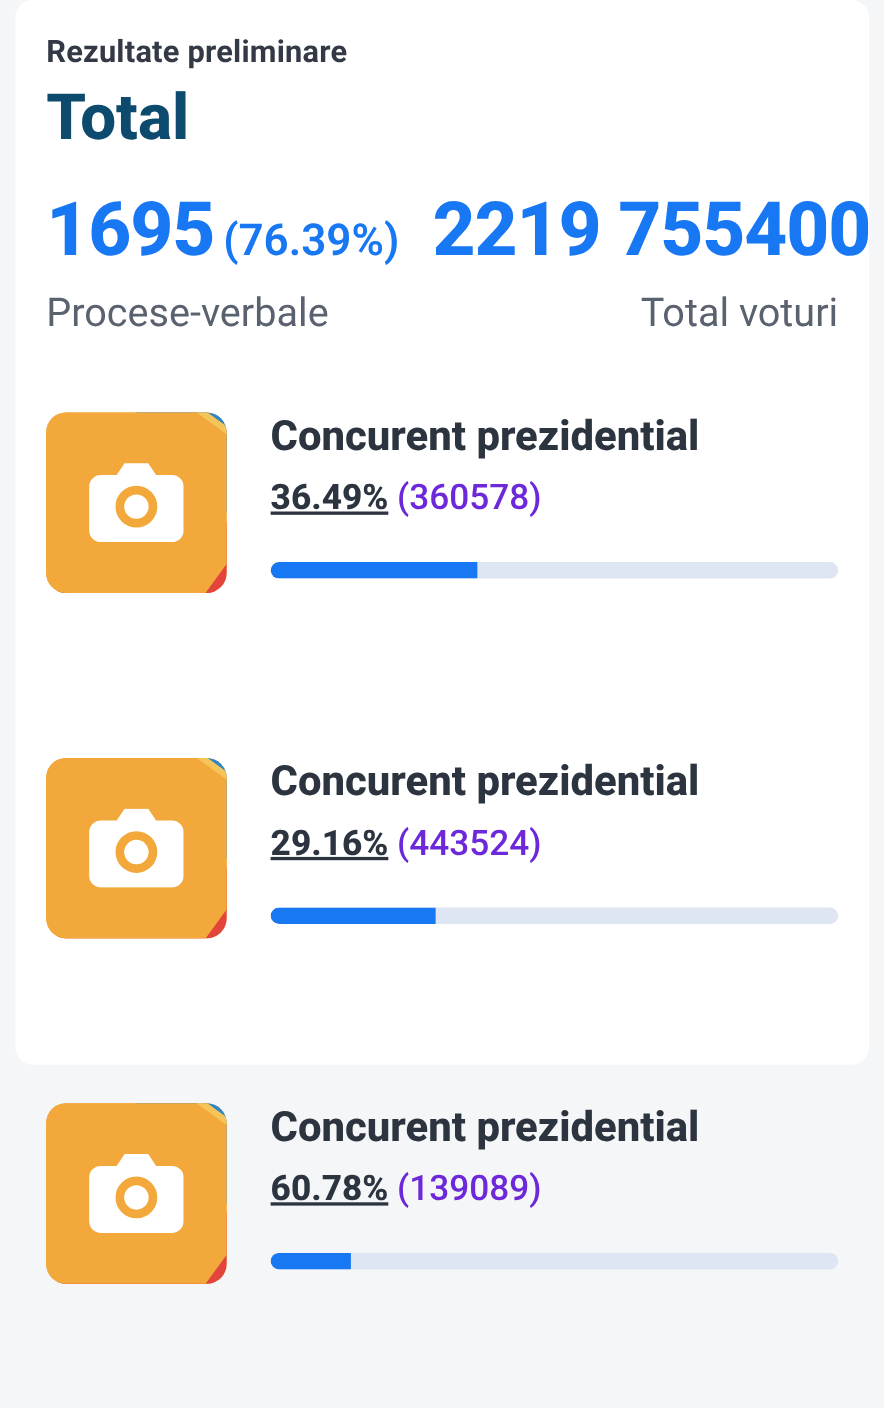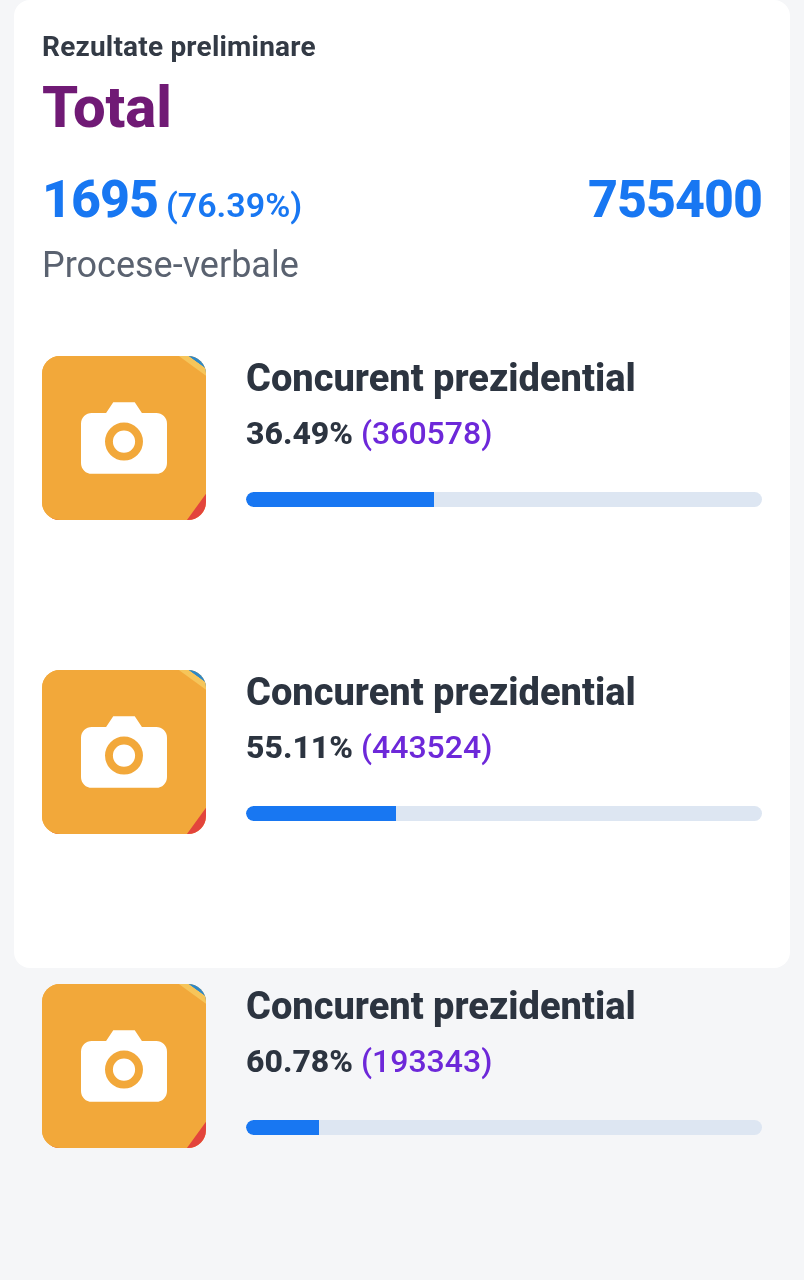--- a/index.html
+++ b/index.html
@@ -17,40 +17,40 @@
     padding: 30px 28px 40px 28px;
     height: 968px;
   }
   .subtitle {
     color: #333a45;
     font-size: 28px;
     font-weight: 700;
     letter-spacing: 0.2px;
   }
   .title {
-    color: #701a75;
+    color: #0c4a6e;
     font-size: 58px;
     font-weight: 800;
     margin-top: 10px;
   }
   .stats-row {
     display: flex;
     align-items: baseline;
     margin-top: 28px;
     gap: 8px;
   }
   .stat-blue {
     color: #1877F2;
-    font-size: 52px;
+    font-size: 68px;
     font-weight: 800;
     letter-spacing: -1px;
   }
   .stat-pct {
     color: #1877F2;
-    font-size: 34px;
+    font-size: 40px;
     font-weight: 600;
   }
   .spacer { flex: 0 0 14px; }
   .spacer-big { flex: 1; }
   .labels-row {
     display: flex;
     margin-top: 14px;
     color: #5a6270;
     font-size: 36px;
   }
@@ -113,21 +113,21 @@
     color: #2c3440;
     font-size: 38px;
     font-weight: 800;
     white-space: nowrap;
   }
   .cand-stats {
     margin-top: 14px;
     font-size: 32px;
     color: #2c3440;
   }
-  .cand-stats .pct { font-weight: 800; }
+  .cand-stats .pct { font-weight: 800; text-decoration: underline; }
   .cand-stats .votes { color: #6d28d9; font-weight: 500; }
   .progress {
     margin-top: 40px;
     width: 100%;
     height: 15px;
     background: #dde6f2;
     border-radius: 10px;
     overflow: hidden;
   }
   .progress-fill {
@@ -141,26 +141,28 @@
 
 <div class="card">
 
   <div class="subtitle">Rezultate preliminare</div>
   <div class="title">Total</div>
 
   <div class="stats-row">
     <span class="stat-blue">1695</span>
     <span class="stat-pct">(76.39%)</span>
     <span class="spacer"></span>
+    <span class="stat-blue">2219</span>
     <span class="spacer-big"></span>
     <span class="stat-blue">755400</span>
   </div>
 
   <div class="labels-row">
     <span>Procese-verbale</span>
+    <span class="right">Total voturi</span>
   </div>
 
   <div class="candidates">
 
     <div class="candidate">
       <div class="avatar">
         <div class="tri-blue"></div>
         <div class="tri-red"></div>
         <div class="tri-yellow"></div>
         <svg viewBox="0 0 24 20">
@@ -186,21 +188,21 @@
         <div class="tri-red"></div>
         <div class="tri-yellow"></div>
         <svg viewBox="0 0 24 20">
           <path fill="#ffffff" d="M9 0l-2 3H3a3 3 0 0 0-3 3v11a3 3 0 0 0 3 3h18a3 3 0 0 0 3-3V6a3 3 0 0 0-3-3h-4l-2-3H9z"></path>
           <circle cx="12" cy="11" r="4.2" fill="none" stroke="#f2a83a" stroke-width="2.2"></circle>
         </svg>
       </div>
       <div class="cand-info">
         <div class="cand-name">Concurent prezidential</div>
         <div class="cand-stats">
-          <span class="pct">55.11%</span>
+          <span class="pct">29.16%</span>
           <span class="votes">(443524)</span>
         </div>
         <div class="progress">
           <div class="progress-fill" style="width: 29.16%;"></div>
         </div>
       </div>
     </div>
 
     <div class="candidate">
       <div class="avatar">
@@ -209,21 +211,21 @@
         <div class="tri-yellow"></div>
         <svg viewBox="0 0 24 20">
           <path fill="#ffffff" d="M9 0l-2 3H3a3 3 0 0 0-3 3v11a3 3 0 0 0 3 3h18a3 3 0 0 0 3-3V6a3 3 0 0 0-3-3h-4l-2-3H9z"></path>
           <circle cx="12" cy="11" r="4.2" fill="none" stroke="#f2a83a" stroke-width="2.2"></circle>
         </svg>
       </div>
       <div class="cand-info">
         <div class="cand-name">Concurent prezidential</div>
         <div class="cand-stats">
           <span class="pct">60.78%</span>
-          <span class="votes">(193343)</span>
+          <span class="votes">(139089)</span>
         </div>
         <div class="progress">
           <div class="progress-fill" style="width: 14.08%;"></div>
         </div>
       </div>
     </div>
 
   </div>
 </div>
 

